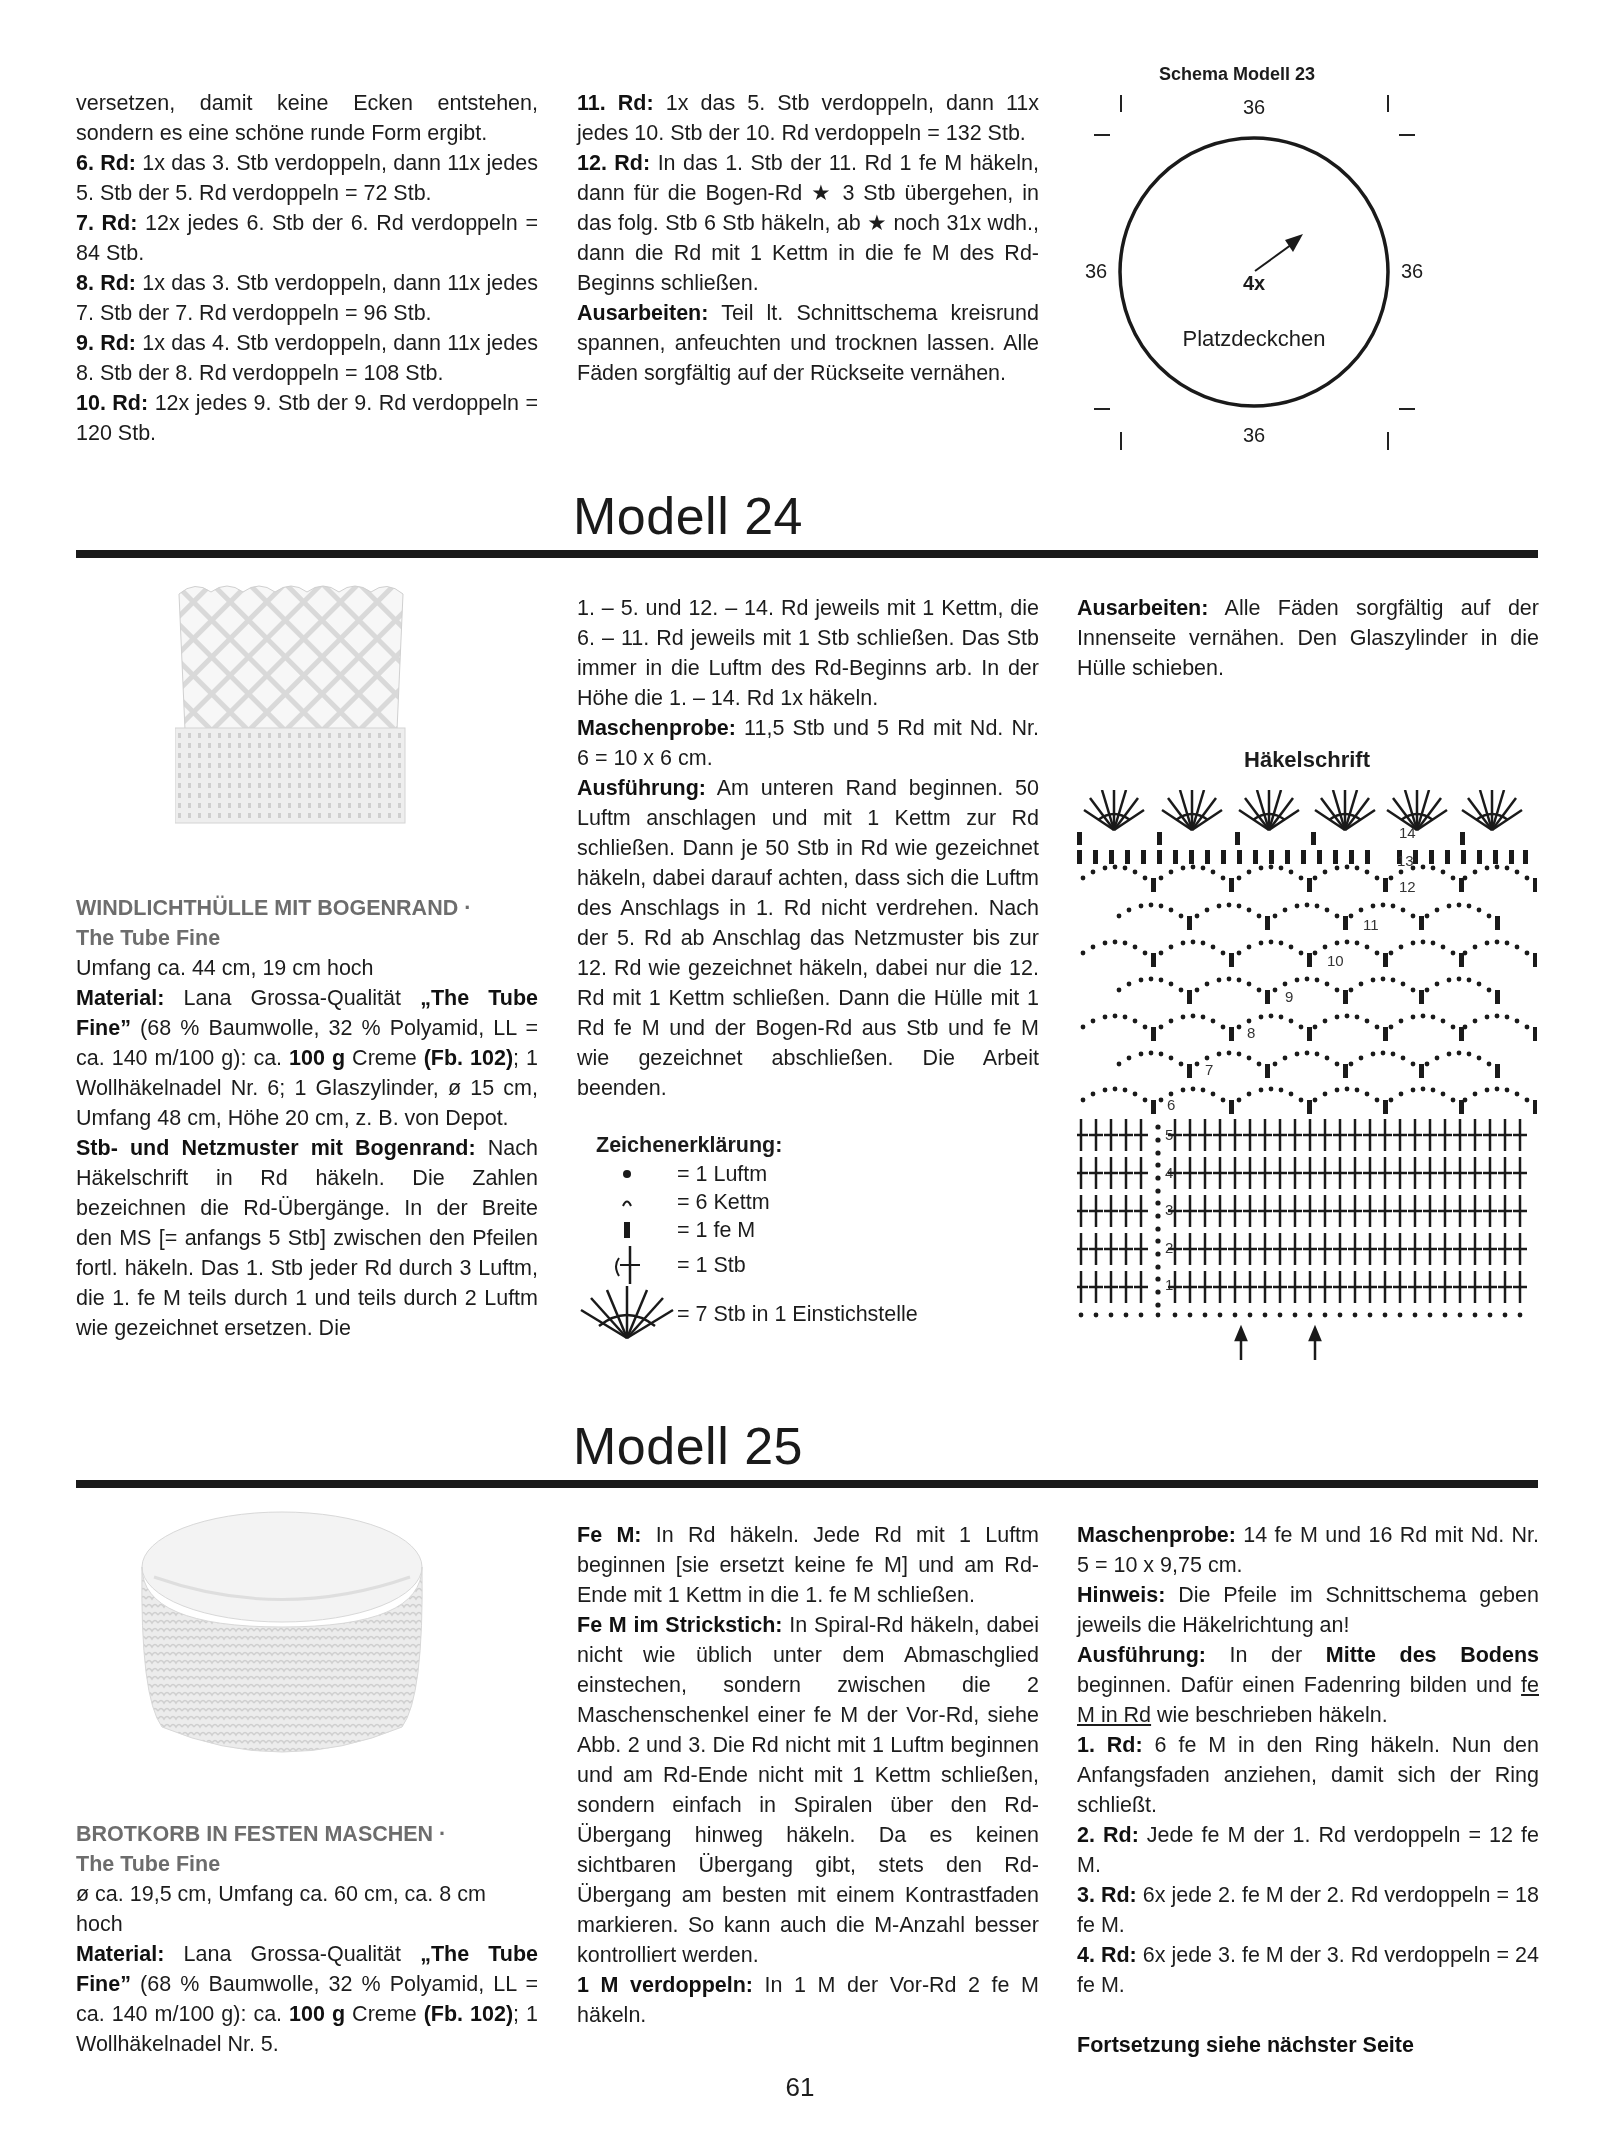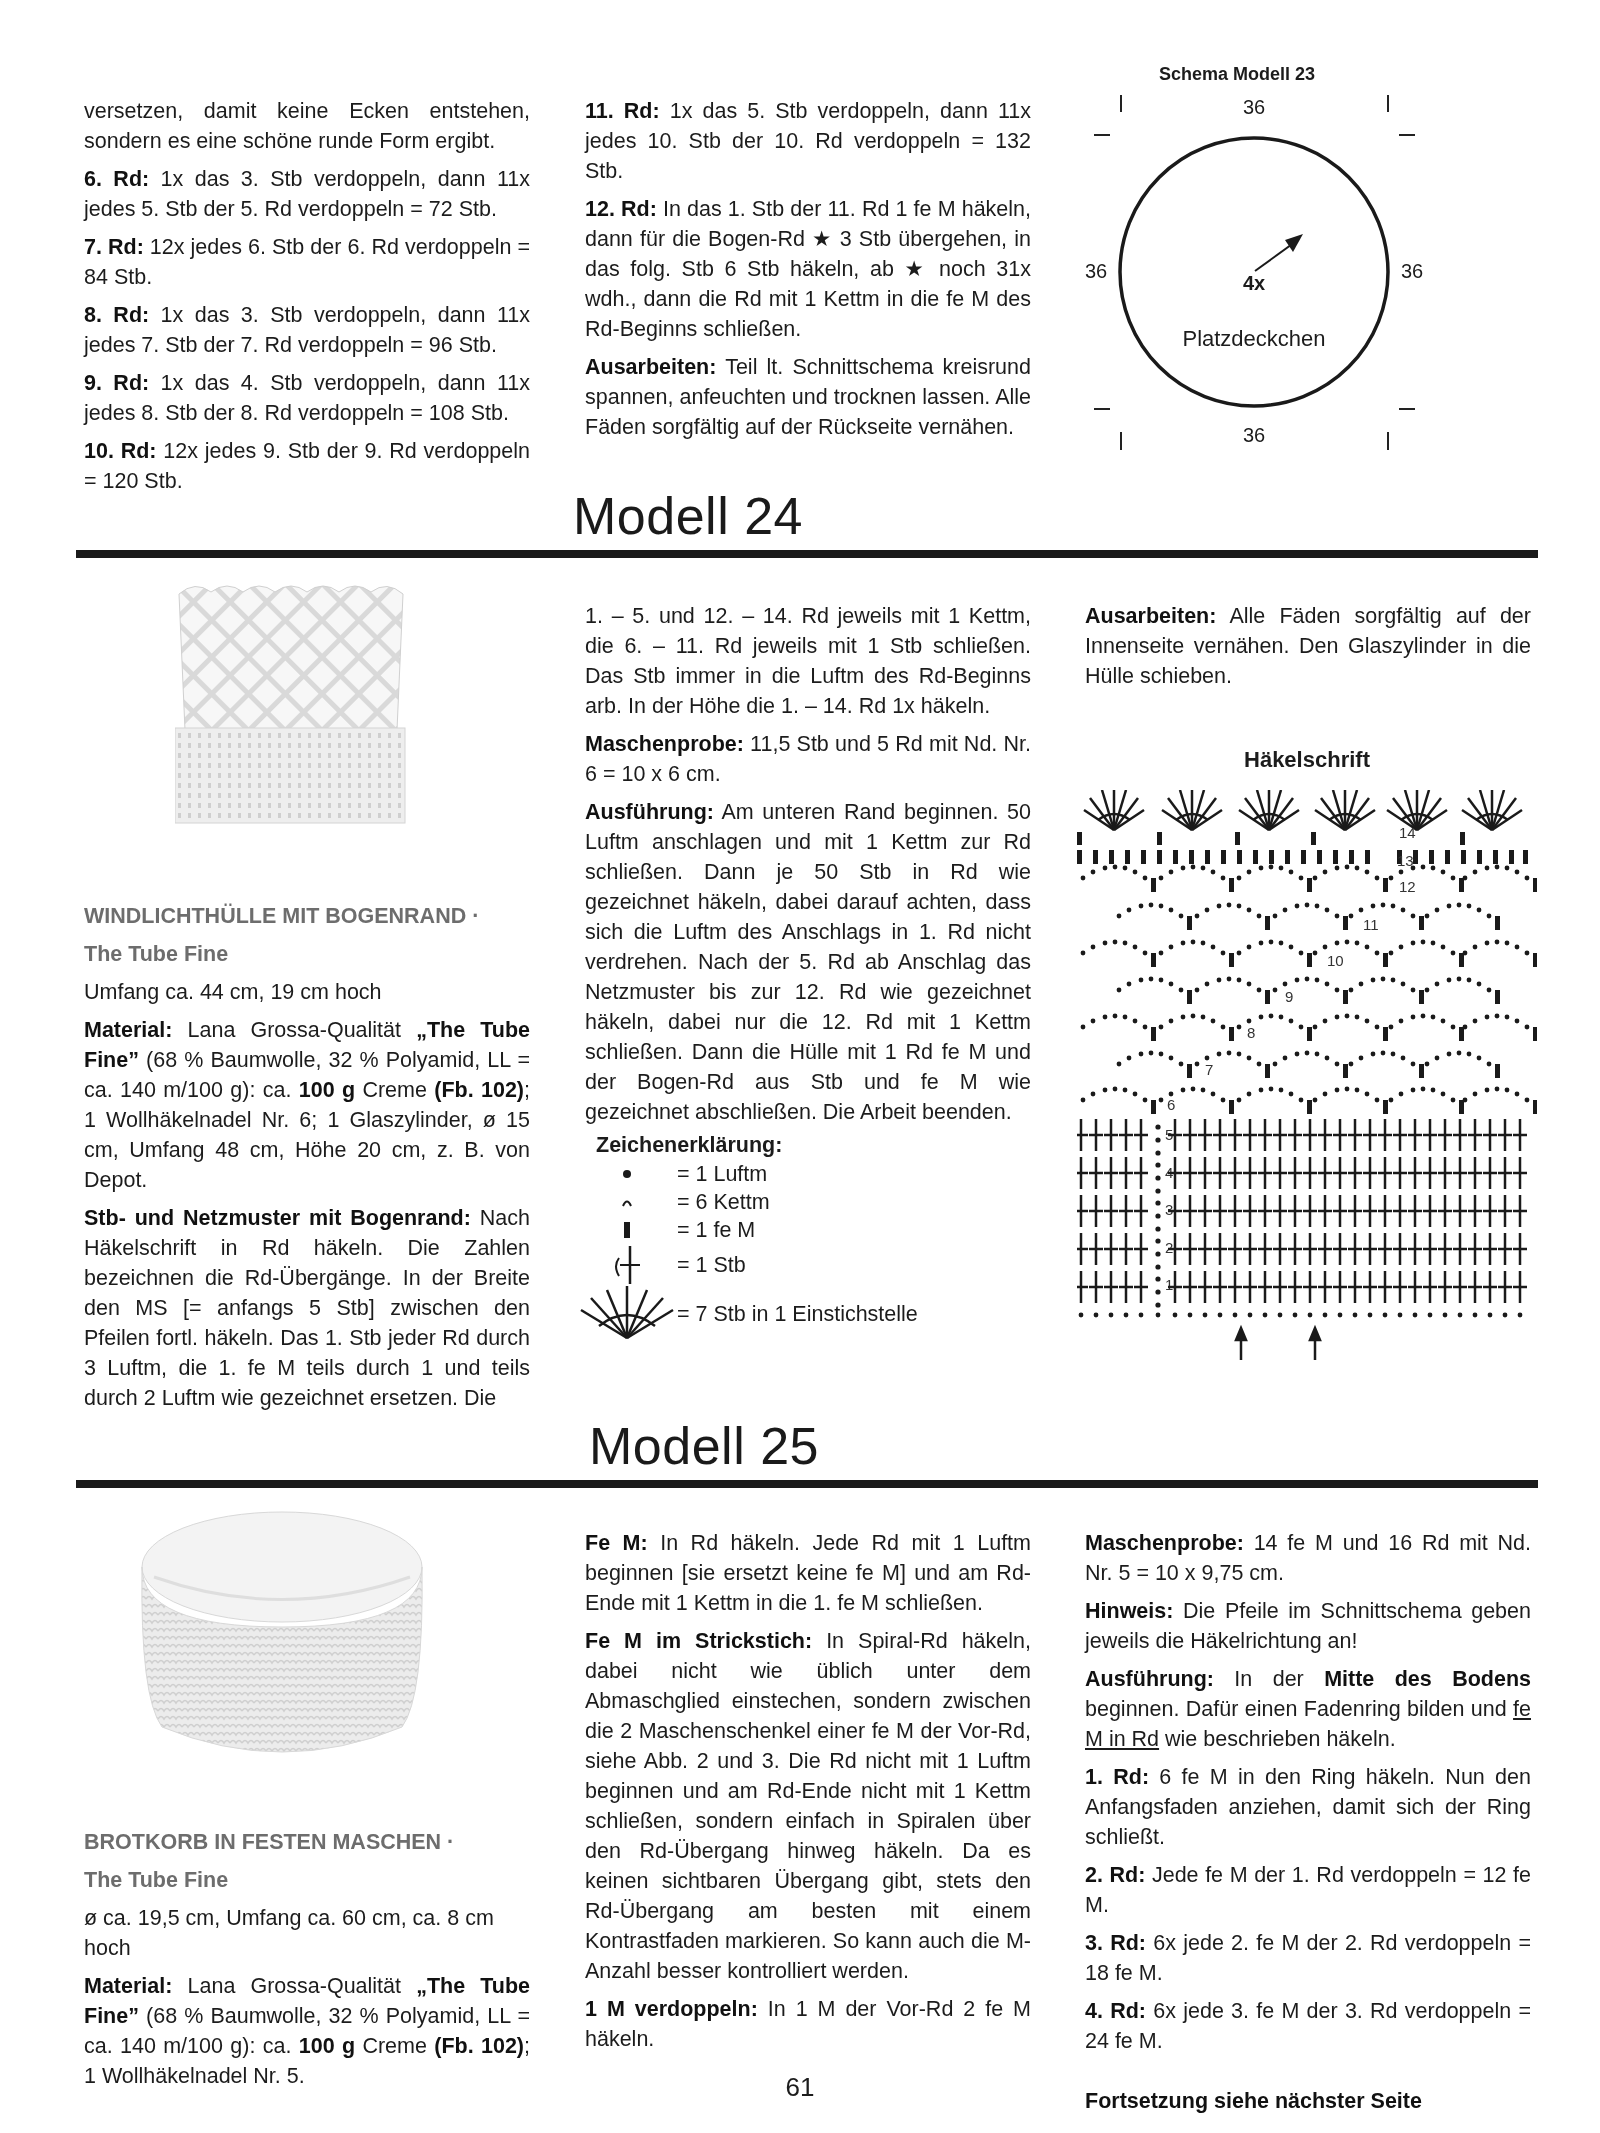--- a/index.html
+++ b/index.html
@@ -1,18 +1,18 @@
 <!DOCTYPE html>
 <html><head>
 <meta charset="utf-8">
 <style>
   html,body{margin:0;padding:0;background:#fff;}
   body{width:1600px;height:2133px;position:relative;overflow:hidden;font-family:"Liberation Sans",sans-serif;color:#1c1c1c;}
   .col{position:absolute;width:462px;font-size:21.5px;line-height:30px;text-align:justify;}
-  .col p{margin:8px;}
+  .col p{margin:0;}
   b{font-weight:bold;color:#111;}
   .gray{color:#6d6d6d;font-weight:bold;}
   .model-title{position:absolute;left:0;width:1376px;text-align:center;font-size:52px;font-weight:normal;color:#1a1a1a;letter-spacing:0.5px;}
   .rule{position:absolute;left:76px;width:1462px;height:8px;background:#1a1a1a;}
   .photo{position:absolute;}
   .legend-row{display:flex;align-items:center;height:28px;}
   .legend-sym{width:100px;display:flex;justify-content:center;align-items:center;}
   .page-num{position:absolute;left:0;width:1600px;text-align:center;top:2072px;font-size:26px;}
   u{text-decoration:underline;}
 </style>
@@ -496,21 +496,21 @@
   </g>
 
   <g stroke="#1a1a1a" stroke-width="2.5" fill="#1a1a1a">
     <line x1="164" y1="548" x2="164" y2="572"></line>
       <polygon points="159,550 169,550 164,538"></polygon>
     <line x1="238" y1="548" x2="238" y2="572"></line>
       <polygon points="233,550 243,550 238,538"></polygon>
   </g>
 </svg>
 
-<div class="model-title" style="top:1416px;padding-left:16px;">Modell 25</div>
+<div class="model-title" style="top:1416px;">Modell 25</div>
 <div class="rule" style="top:1480px;"></div>
 
 <svg class="photo" style="left:122px;top:1497px;" width="320" height="270" viewBox="0 0 320 270">
   <defs>
     <pattern id="knit" width="12" height="8" patternUnits="userSpaceOnUse">
       <rect width="12" height="8" fill="#ececec"></rect>
       <path d="M0 6 Q3 1 6 6 Q9 1 12 6" fill="none" stroke="#cfcfcf" stroke-width="1.5"></path>
     </pattern>
   </defs>
   <ellipse cx="160" cy="70" rx="140" ry="55" fill="#f3f3f3" stroke="#d8d8d8"></ellipse>

